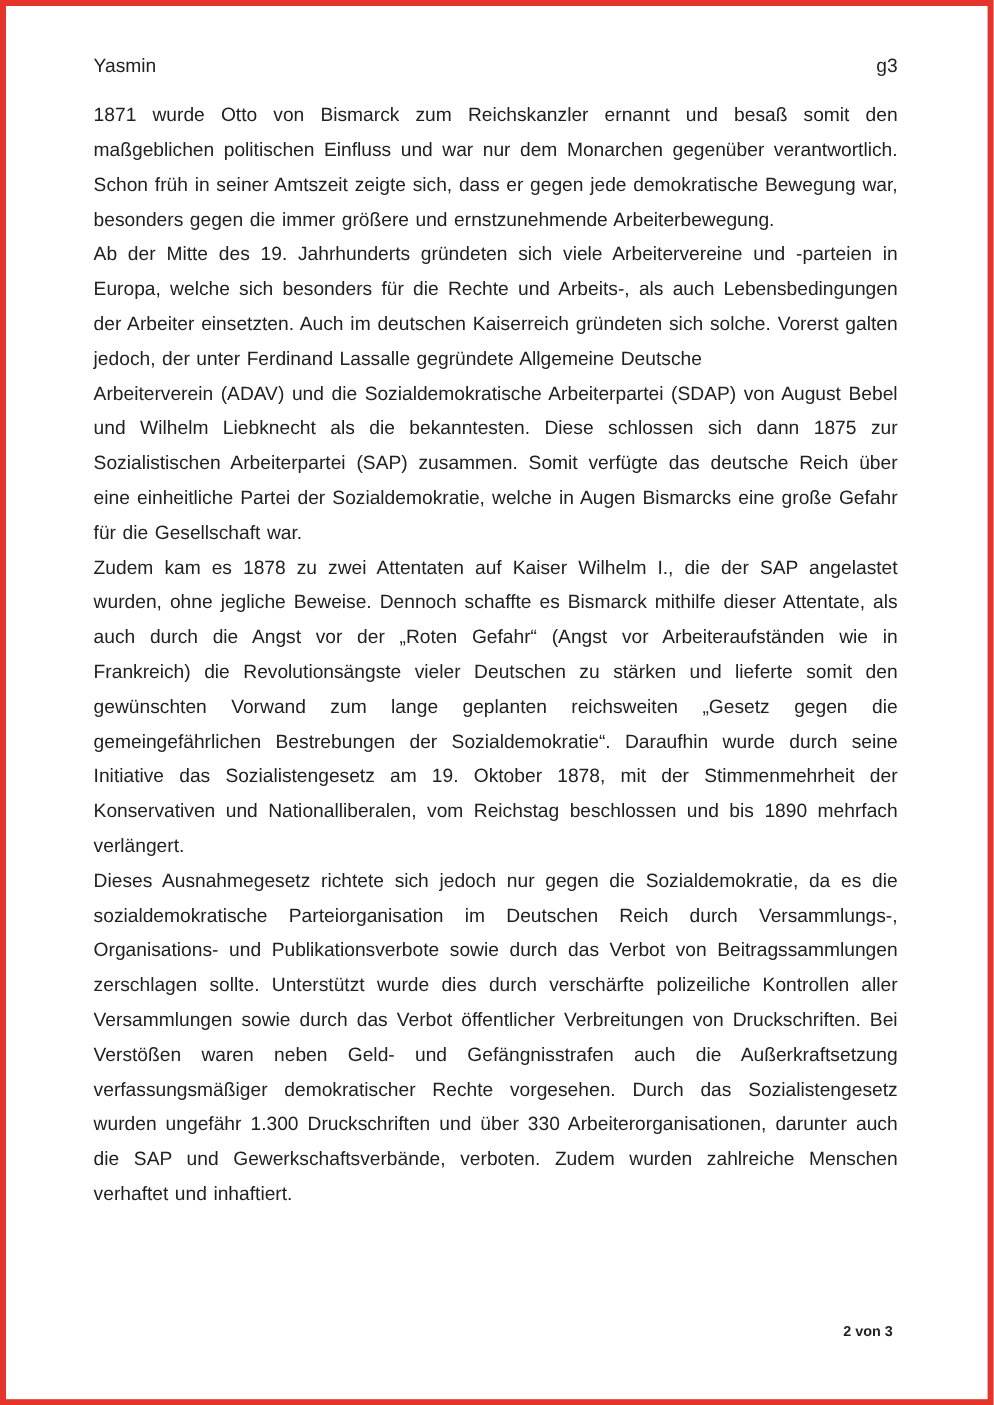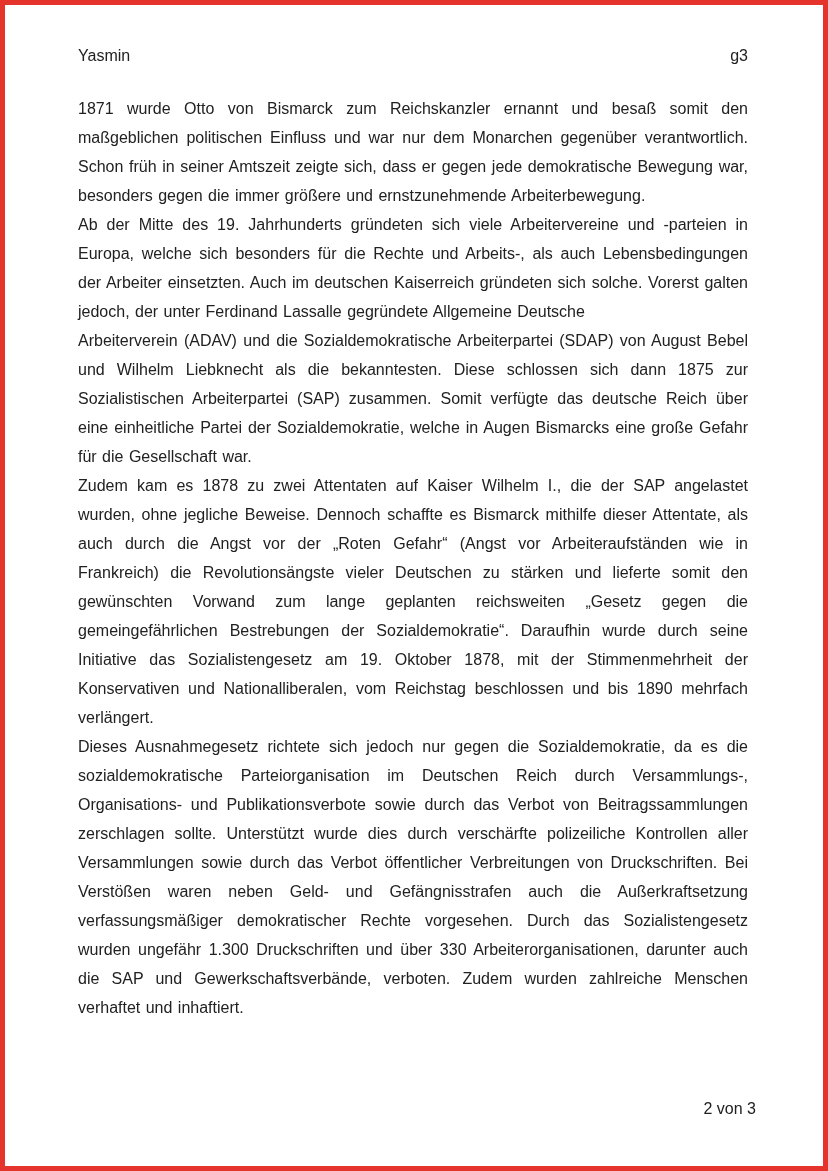--- a/index.html
+++ b/index.html
@@ -28,35 +28,36 @@
     left: 78px;
     right: 80px;
     top: 46px;
   }
   .header-row {
     display: flex;
     justify-content: space-between;
     align-items: baseline;
     font-size: 16px;
     line-height: 20px;
-    margin-bottom: 28px;
+    margin-bottom: 16px;
   }
   .body-text p {
     margin: 0;
     font-size: 16px;
     line-height: 29px;
     text-align: justify;
     word-spacing: 1px;
   }
   .footer-row {
     position: absolute;
-    right: 72px;
+    right: 84px;
     bottom: 52px;
-    font-size: 16px;
+    font-size: 12px;
     line-height: 20px;
+    font-weight: bold;
   }
 </style>
 </head>
 <body>
 
 <div class="page-border" style="border-color: rgb(229, 52, 43);"></div>
 
 <div class="content">
   <div class="header-row">
     <span>Yasmin</span>

